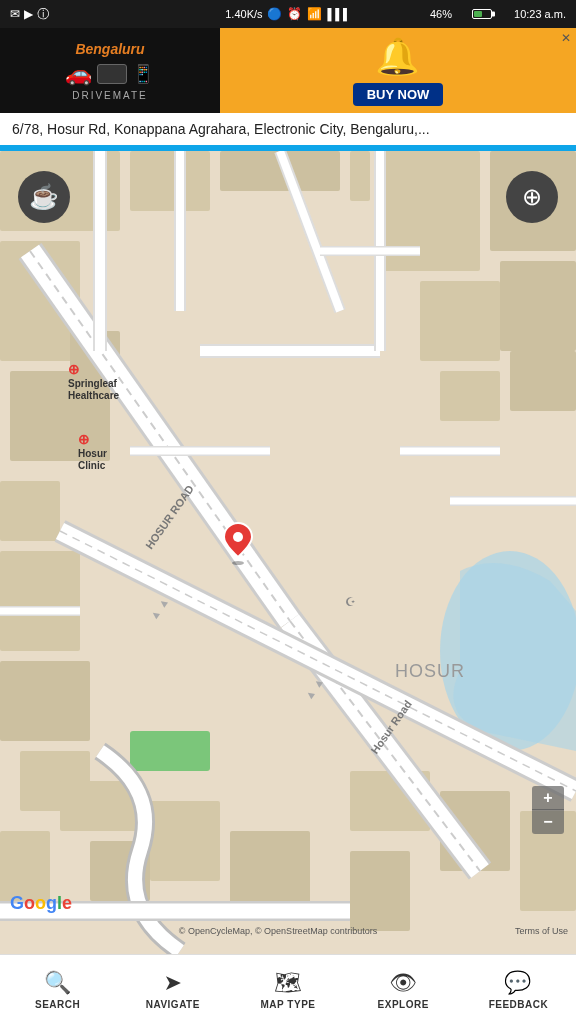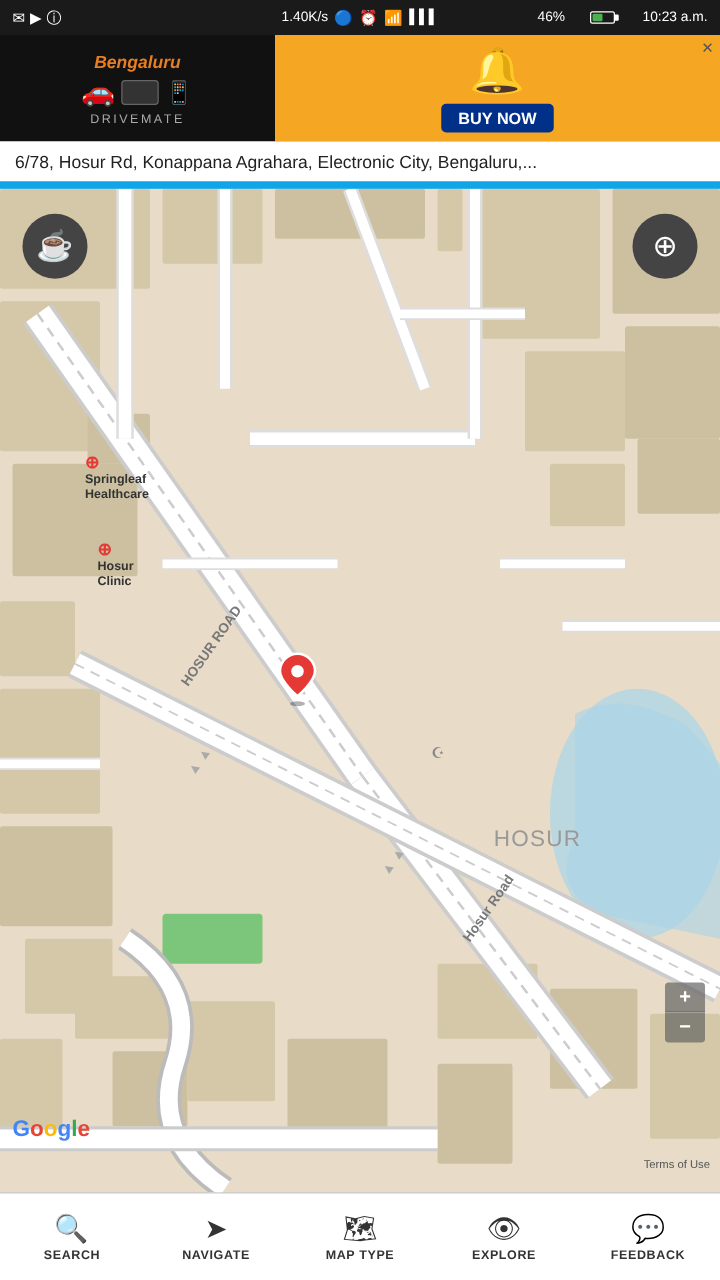--- a/index.html
+++ b/index.html
@@ -540,20 +540,23 @@
         <circle cx="16" cy="16" r="5" fill="#fff"></circle>
       </svg>
     </div>
     <div class="pin-shadow"></div>
   </div>
 
   <div class="google-logo" style="position:absolute;bottom:40px;left:10px;margin-top:47px;">
     <span>G</span><span>o</span><span>o</span><span>g</span><span>l</span><span>e</span>
   </div>
 
+  <div class="map-attribution" style="position:absolute;bottom:18px;left:60px;right:80px;text-align:center;font-size:9px;color:#555;">
+    <span>© OpenCycleMap, © OpenStreetMap contributors</span>
+  </div>
 
   <div class="terms-link" style="position:absolute;bottom:18px;right:8px;font-size:9px;color:#555;">
     <span>Terms of Use</span>
   </div>
 
   <div class="zoom-controls" style="position:absolute;right:12px;bottom:120px;">
     <button class="zoom-btn">+</button>
     <button class="zoom-btn">−</button>
   </div>
 

